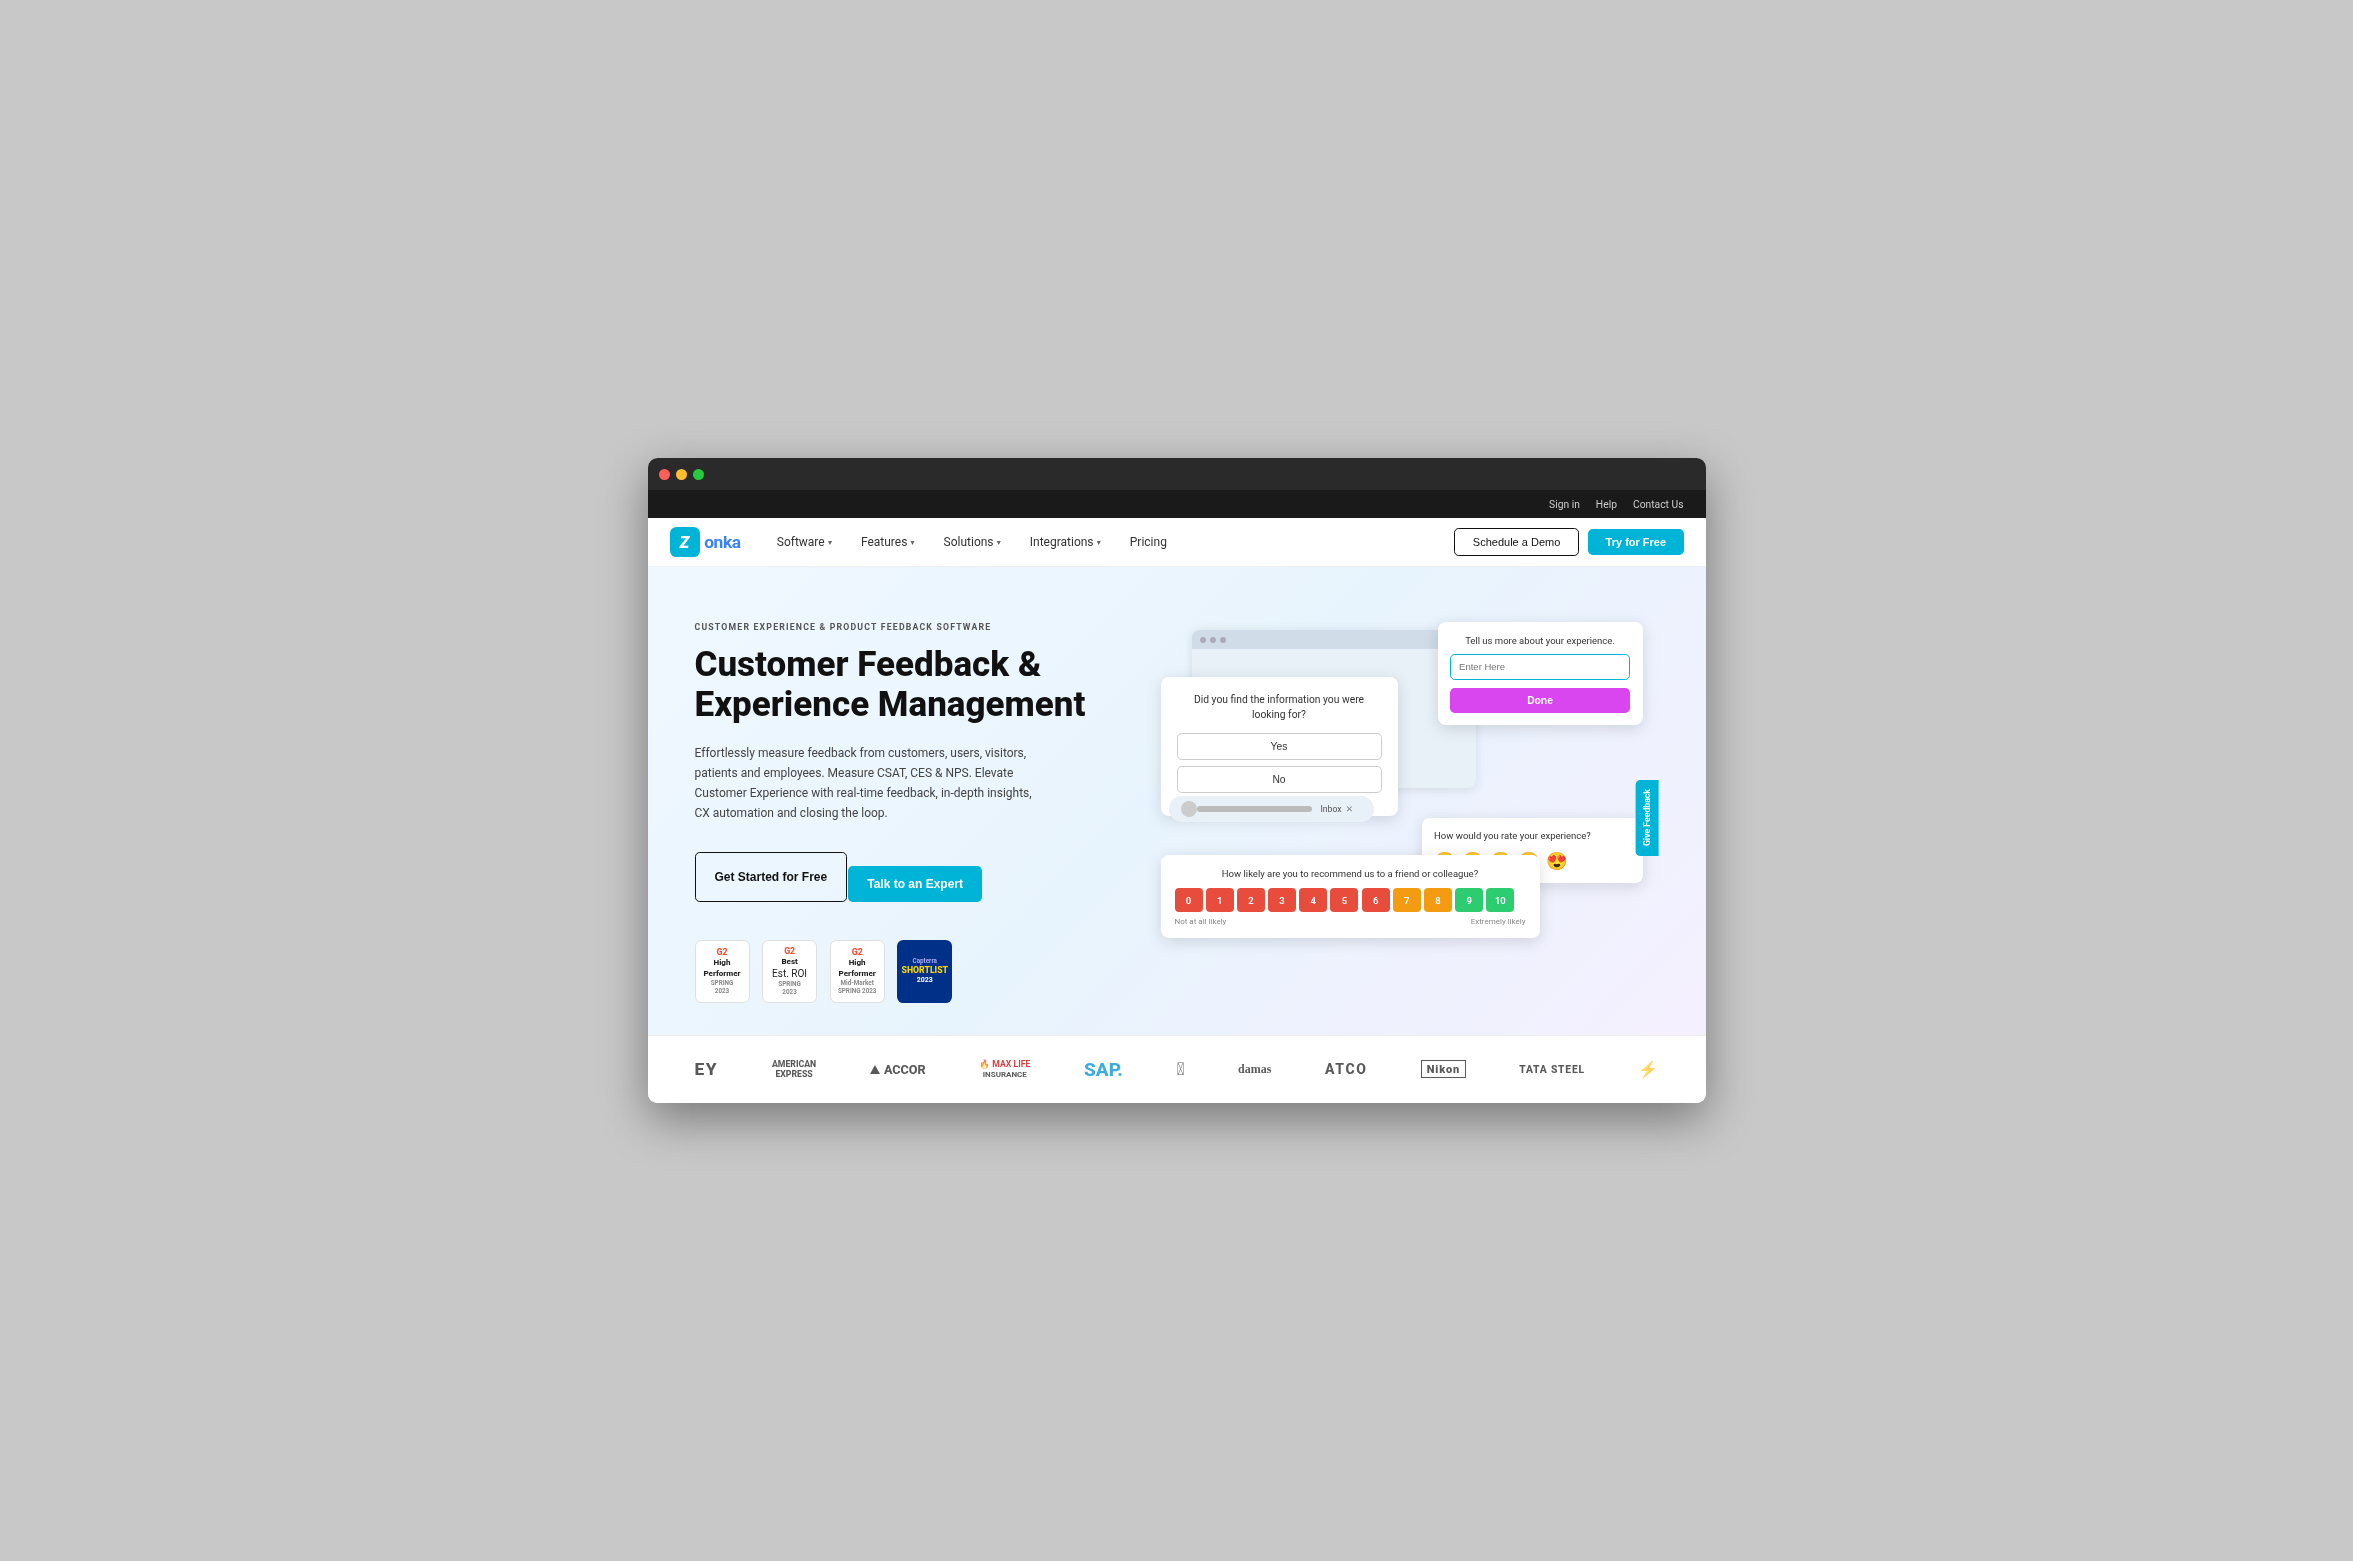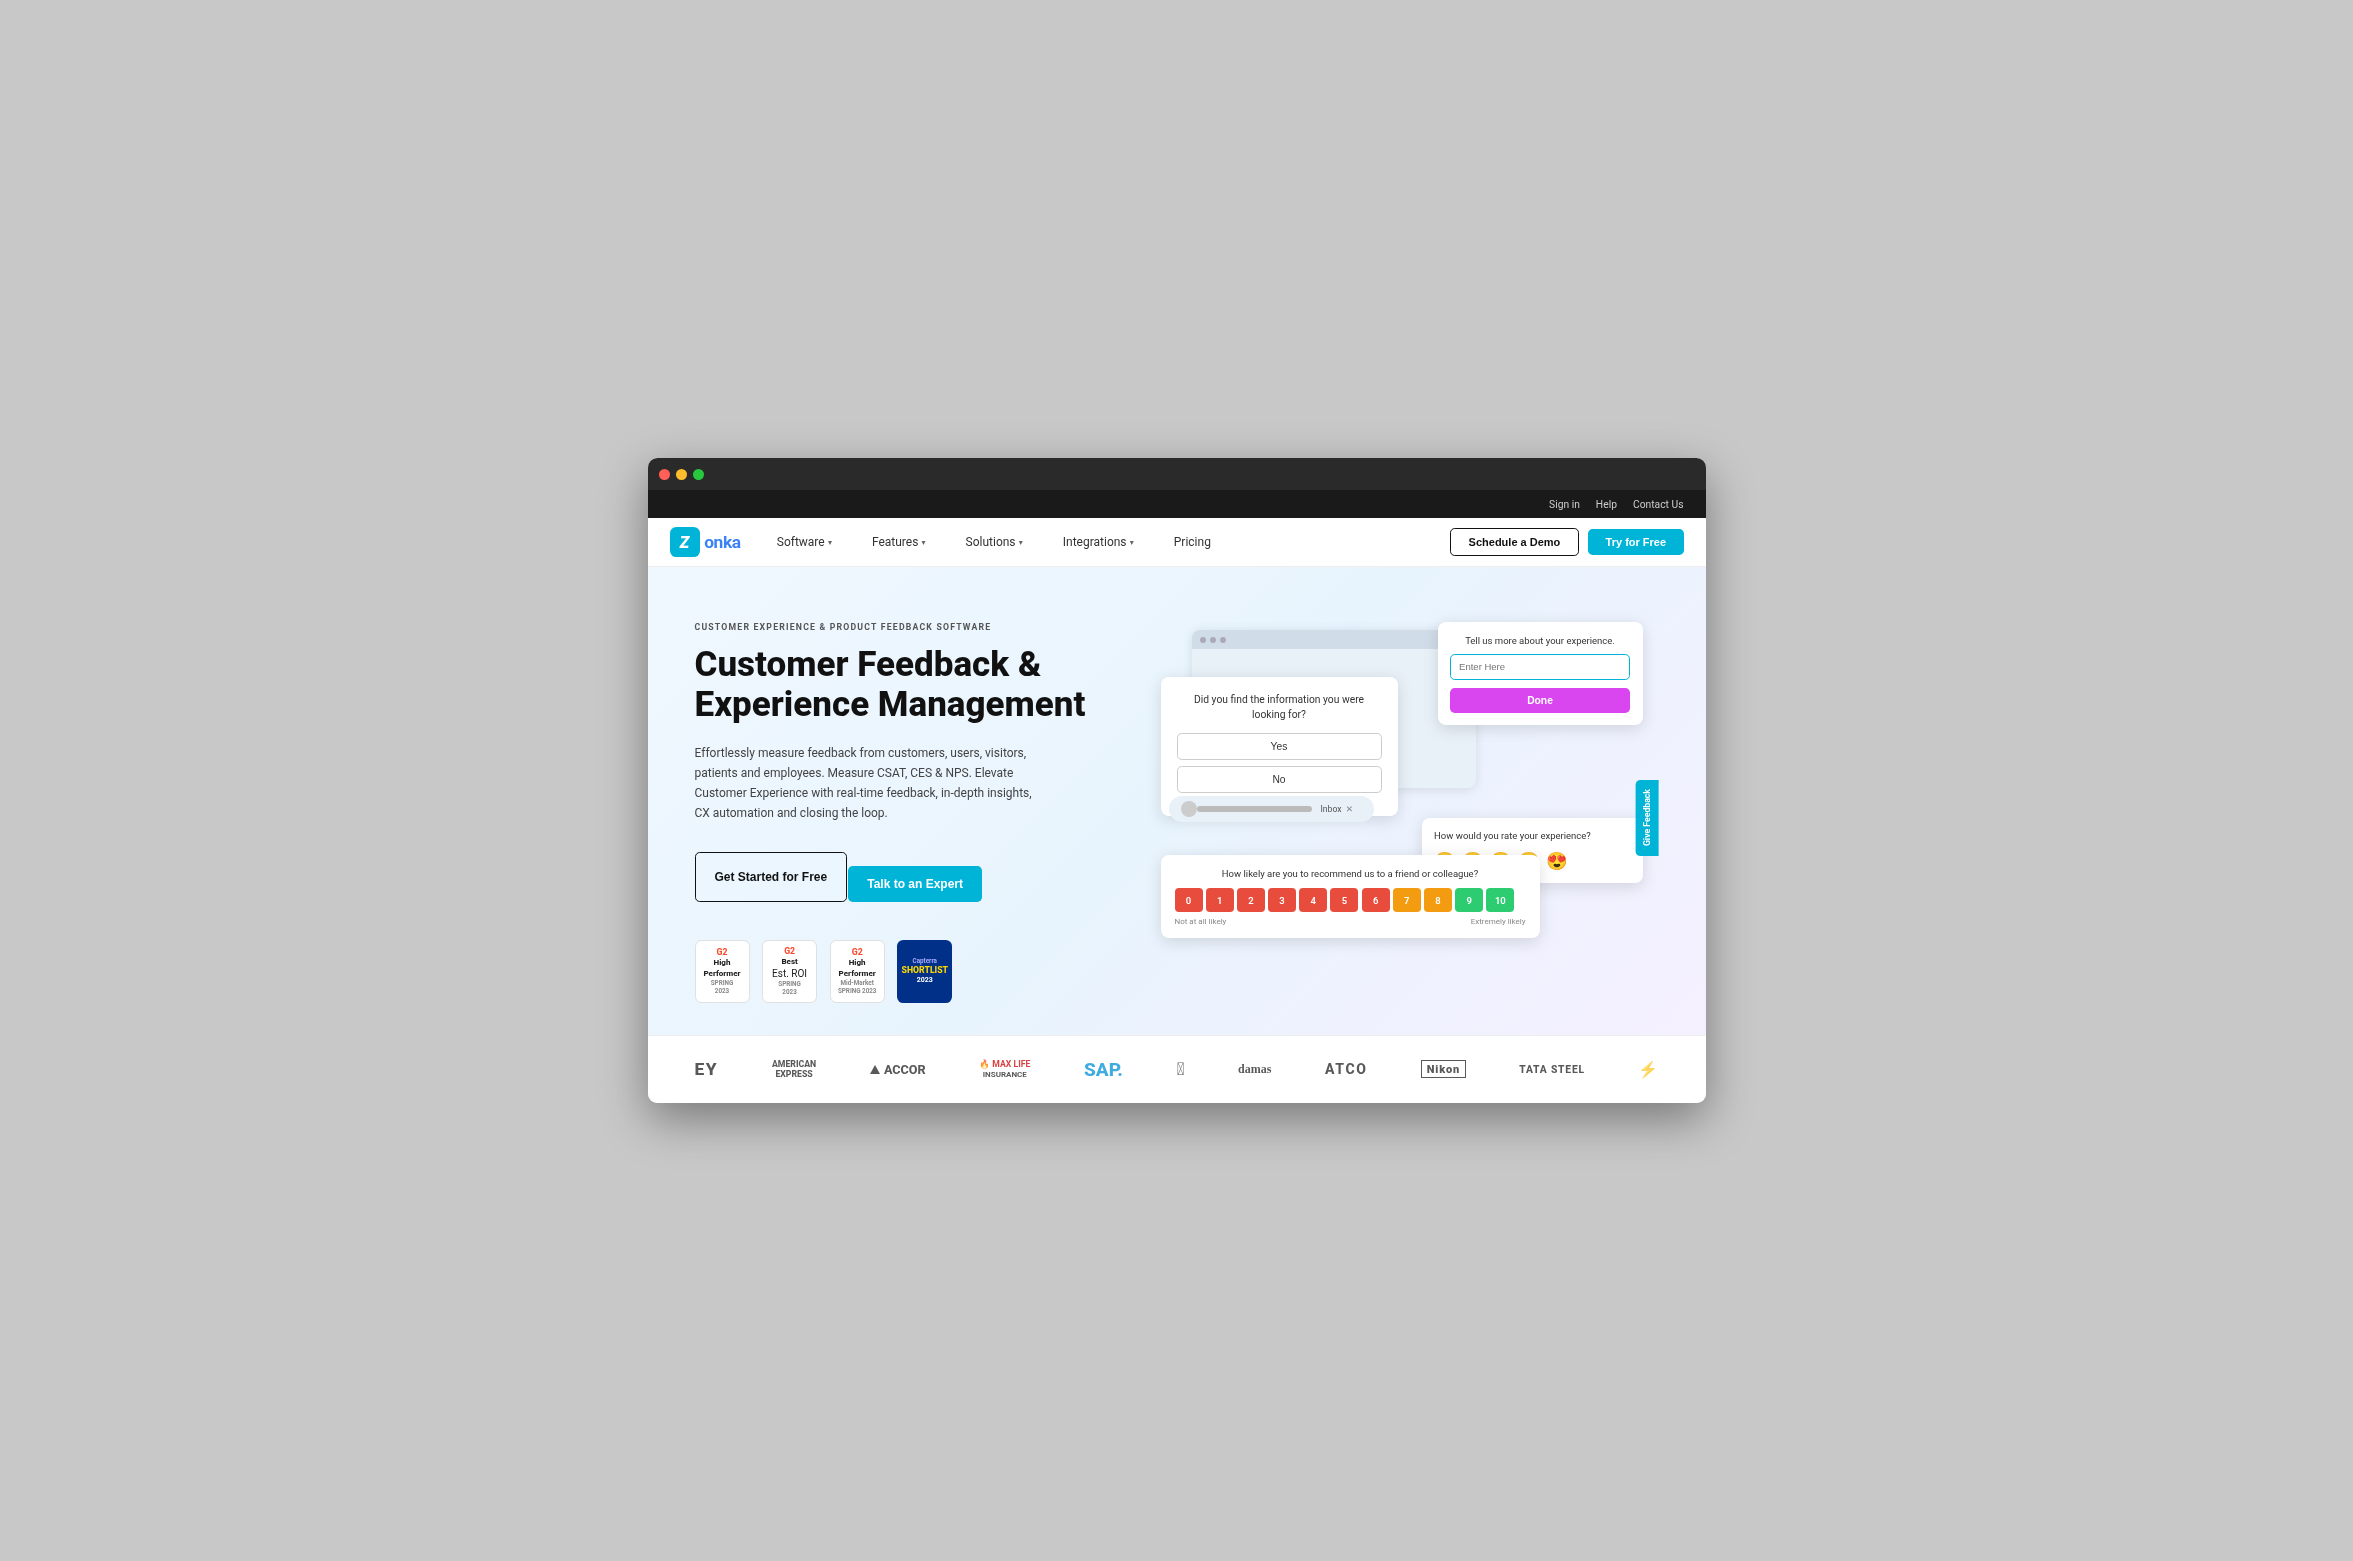--- a/index.html
+++ b/index.html
@@ -83,21 +83,21 @@
     }
     .logo-text {
       font-size: 17.4px;
       font-weight: 700;
       color: #3b82f6;
       letter-spacing: -0.4px;
     }
     .nav-links {
       display: flex;
       align-items: center;
-      gap: 18px;
+      gap: 7px;
       flex: 1;
     }
     .nav-item {
       padding: 6.3px 11px;
       font-size: 12px;
       color: #333;
       cursor: pointer;
       border-radius: 4.7px;
       display: flex;
       align-items: center;
@@ -109,21 +109,21 @@
       display: flex;
       align-items: center;
       gap: 9.5px;
     }
     .btn-demo {
       padding: 7px 17.4px;
       border: 1.6px solid #111;
       border-radius: 4.7px;
       background: transparent;
       font-size: 11px;
-      font-weight: 700;
+      font-weight: 400;
       cursor: pointer;
       color: #111;
       white-space: nowrap;
     }
     .btn-try {
       padding: 7px 17.4px;
       border: none;
       border-radius: 4.7px;
       background: #00b4d8;
       font-size: 11px;

